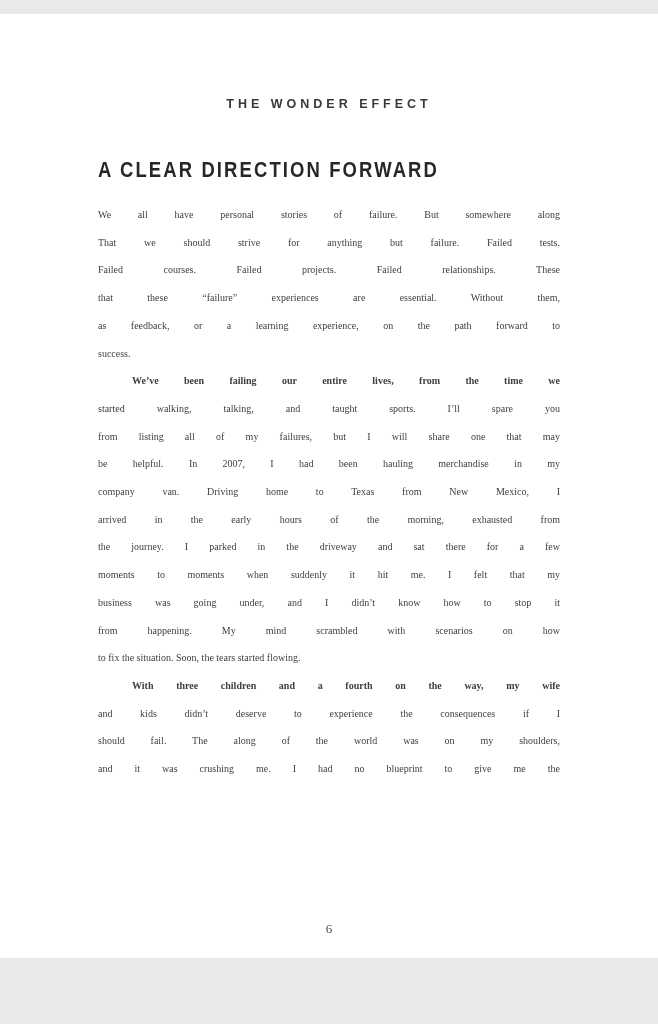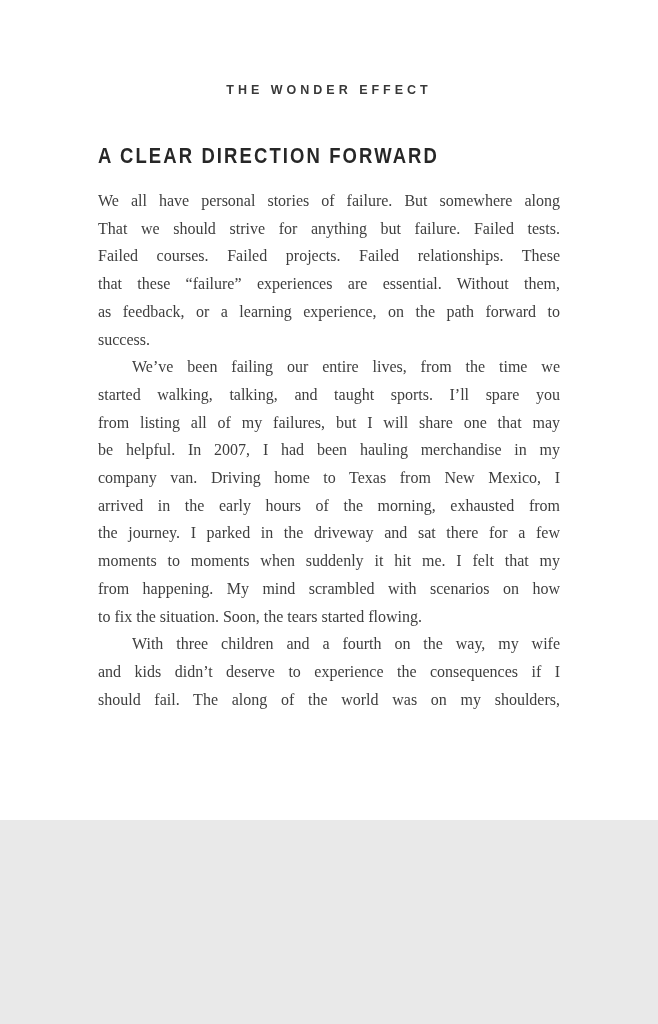--- a/index.html
+++ b/index.html
@@ -7,23 +7,23 @@
     --body-ink: #3e3e3e;
     --head-ink: #272727;
     --runhead-ink: #383838;
     --folio-ink: #4a4a4a;
   }
   * { margin: 0; padding: 0; box-sizing: border-box; }
   html, body { background: #e9e9e9; }
   .page {
     position: relative;
     width: 658px;
-    height: 820px;
+    height: 944px;
     background: var(--bg);
-    margin: 0 auto;
+    margin: 14px auto;
     overflow: hidden;
   }
   .running-head {
     position: absolute;
     top: 83px;
     left: 0;
     width: 100%;
     text-align: center;
     font-family: "Liberation Sans", sans-serif;
     font-weight: 700;
@@ -43,34 +43,35 @@
     white-space: nowrap;
     transform: scaleX(0.84);
     transform-origin: left center;
   }
   .body-text {
     position: absolute;
     top: 187px;
     left: 98px;
     width: 462px;
     font-family: "Liberation Serif", serif;
-    font-size: 16px;
+    font-size: 10px;
     line-height: 27.7px;
     color: var(--body-ink);
   }
   .line {
     text-align: justify;
     text-align-last: justify;
     white-space: normal;
   }
   .line.last {
     text-align-last: left;
   }
   .line.indent {
     text-indent: 34px;
+    font-weight: bold;
   }
   .page-number {
     position: absolute;
     top: 907px;
     left: 0;
     width: 100%;
     text-align: center;
     font-family: "Liberation Serif", serif;
     font-size: 13px;
     color: var(--folio-ink);
@@ -95,24 +96,26 @@
       </div>
       <div class="para">
         <div class="line indent">We’ve been failing our entire lives, from the time we</div>
         <div class="line">started walking, talking, and taught sports. I’ll spare you</div>
         <div class="line">from listing all of my failures, but I will share one that may</div>
         <div class="line">be helpful. In 2007, I had been hauling merchandise in my</div>
         <div class="line">company van. Driving home to Texas from New Mexico, I</div>
         <div class="line">arrived in the early hours of the morning, exhausted from</div>
         <div class="line">the journey. I parked in the driveway and sat there for a few</div>
         <div class="line">moments to moments when suddenly it hit me. I felt that my</div>
+        <div class="line">business was going under, and I didn’t know how to stop it</div>
         <div class="line">from happening. My mind scrambled with scenarios on how</div>
         <div class="line last">to fix the situation. Soon, the tears started flowing.</div>
       </div>
       <div class="para">
         <div class="line indent">With three children and a fourth on the way, my wife</div>
         <div class="line">and kids didn’t deserve to experience the consequences if I</div>
         <div class="line">should fail. The along of the world was on my shoulders,</div>
+        <div class="line">and it was crushing me. I had no blueprint to give me the</div>
       </div>
     </main>
 
   <footer class="page-number">6</footer>
 </div>
 
 </body></html>

